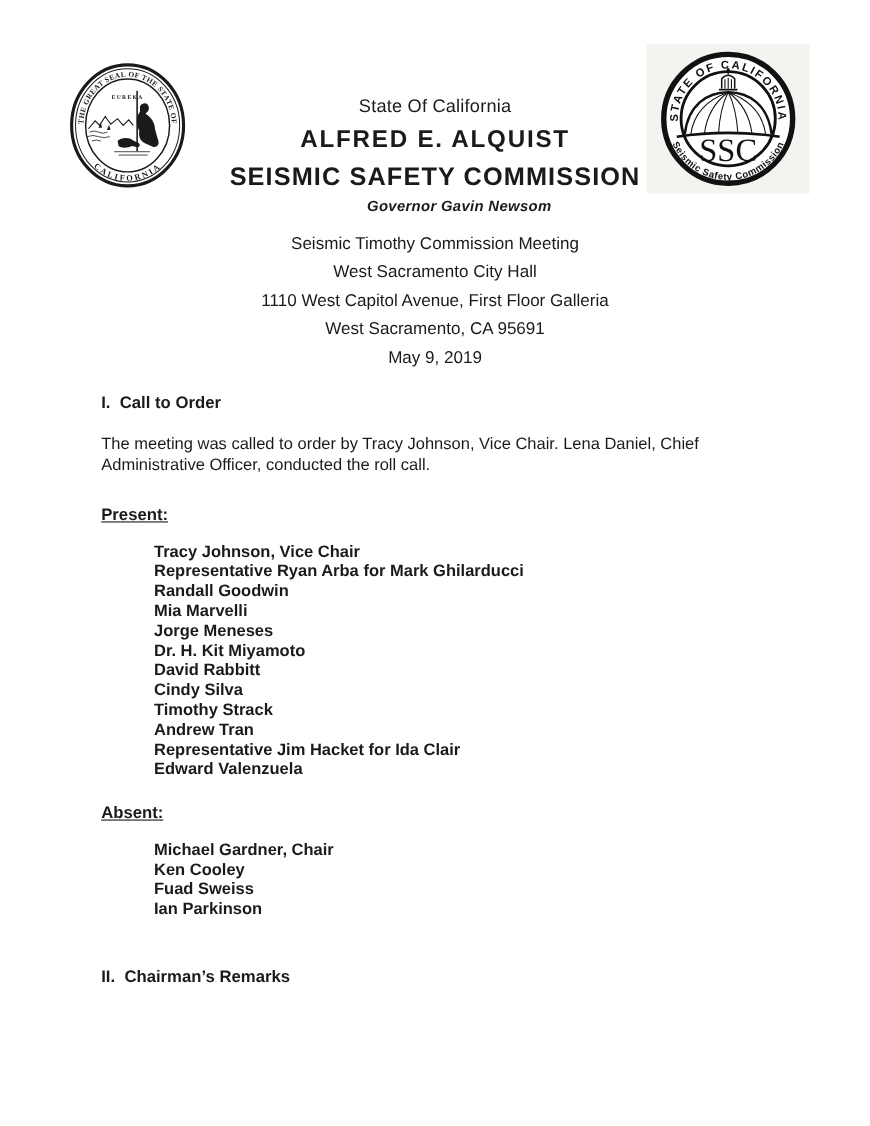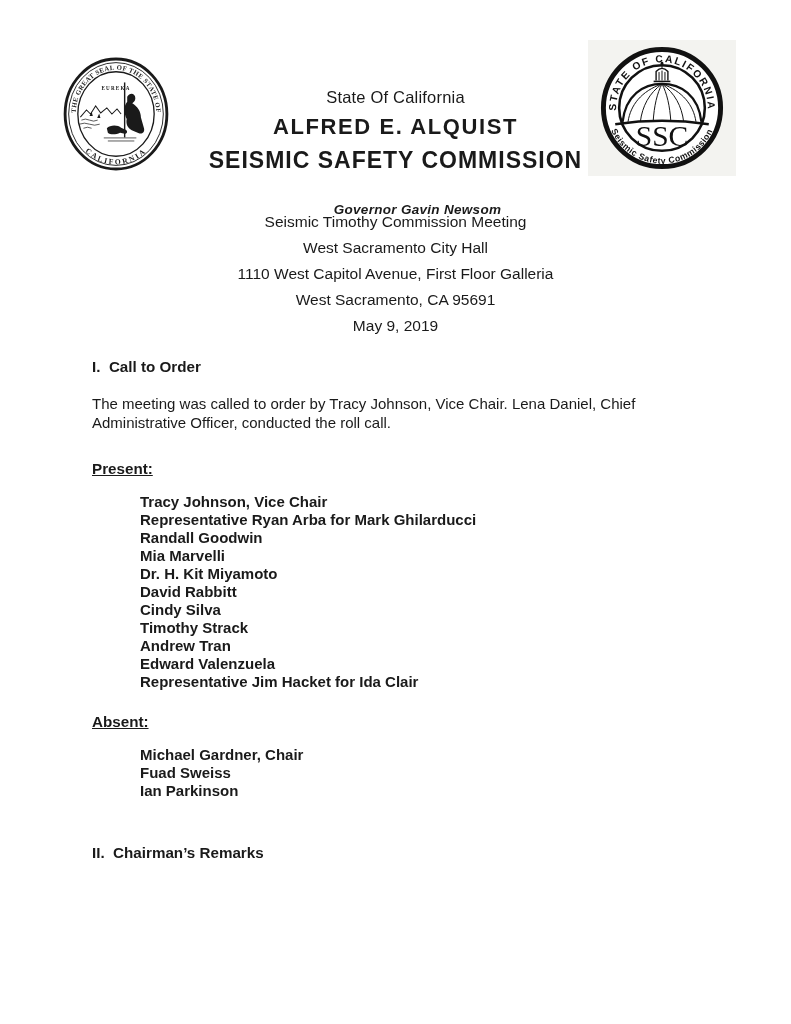--- a/index.html
+++ b/index.html
@@ -29,21 +29,21 @@
     display: flex; align-items: center; justify-content: center;
   }
   .head-center {
     position: absolute;
     left: 0; right: 0; top: 88px;
     text-align: center;
   }
   .state-line { font-size: 16.5px; letter-spacing: .2px; margin-bottom: 7px; }
   .org-line1  { font-size: 22px; font-weight: bold; letter-spacing: 1.6px; margin-bottom: 7px; }
   .org-line2  { font-size: 23px; font-weight: bold; letter-spacing: 1px; }
-  .governor   { font-size: 13.5px; font-weight: bold; font-style: italic; margin-top: 28px; letter-spacing: .3px; padding-left: 44px; }
+  .governor   { font-size: 13.5px; font-weight: bold; font-style: italic; margin-top: 6px; letter-spacing: .3px; padding-left: 44px; }
 
   
   .meeting-info {
     position: absolute;
     left: 0; right: 0; top: 213px;
     text-align: center;
   }
   .meeting-info .line {
     font-size: 15.5px;
     line-height: 18px;
@@ -189,32 +189,34 @@
   <div class="doc-body">
     <div class="sec-heading">I.  Call to Order</div>
     <p class="paragraph">The meeting was called to order by Tracy Johnson, Vice Chair. Lena Daniel, Chief Administrative Officer, conducted the roll call.</p>
 
     <div class="group-label">Present:</div>
     <ul class="members">
         <li>Tracy Johnson, Vice Chair</li>
         <li>Representative Ryan Arba for Mark Ghilarducci</li>
         <li>Randall Goodwin</li>
         <li>Mia Marvelli</li>
+        <li>Jorge Meneses</li>
         <li>Dr. H. Kit Miyamoto</li>
         <li>David Rabbitt</li>
         <li>Cindy Silva</li>
         <li>Timothy Strack</li>
         <li>Andrew Tran</li>
+        <li>Representative Jim Hacket for Ida Clair</li>
         <li>Edward Valenzuela</li>
-        <li>Representative Jim Hacket for Ida Clair</li>
       </ul>
 
     <div class="group-label absent-label">Absent:</div>
     <ul class="members">
         <li>Michael Gardner, Chair</li>
+        <li>Ken Cooley</li>
         <li>Fuad Sweiss</li>
         <li>Ian Parkinson</li>
       </ul>
 
     <div class="sec-heading remarks-heading">II.  Chairman’s Remarks</div>
   </div>
 
 </div>
 
 </body></html>

